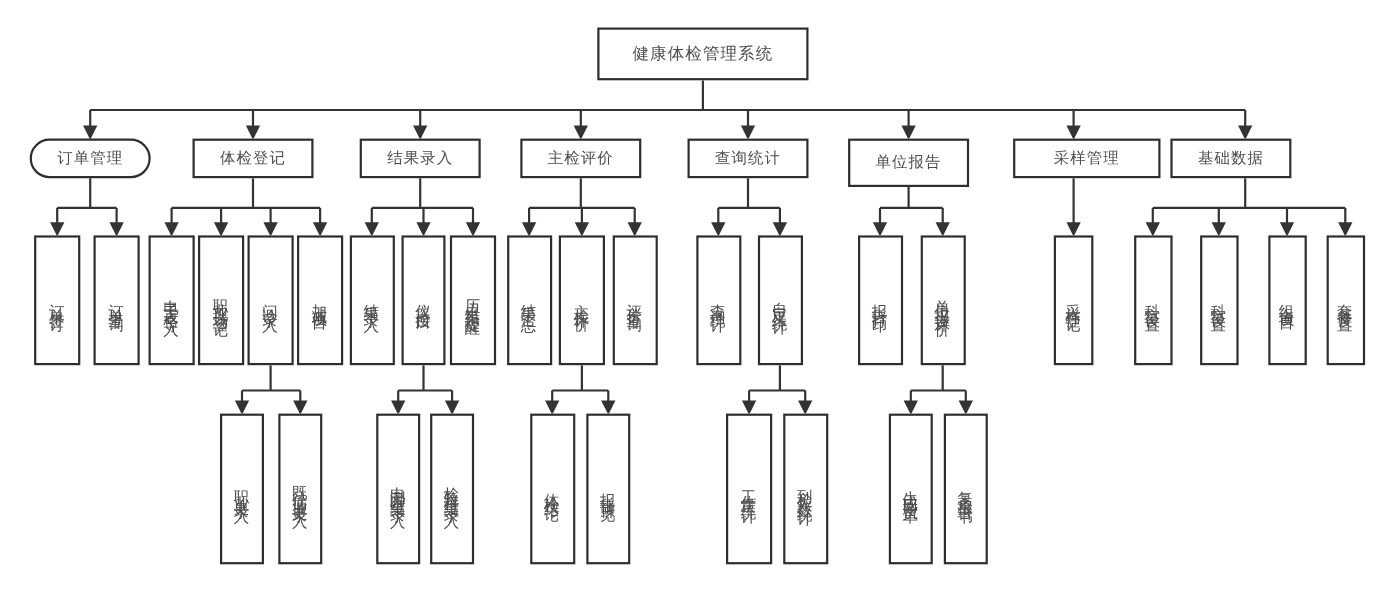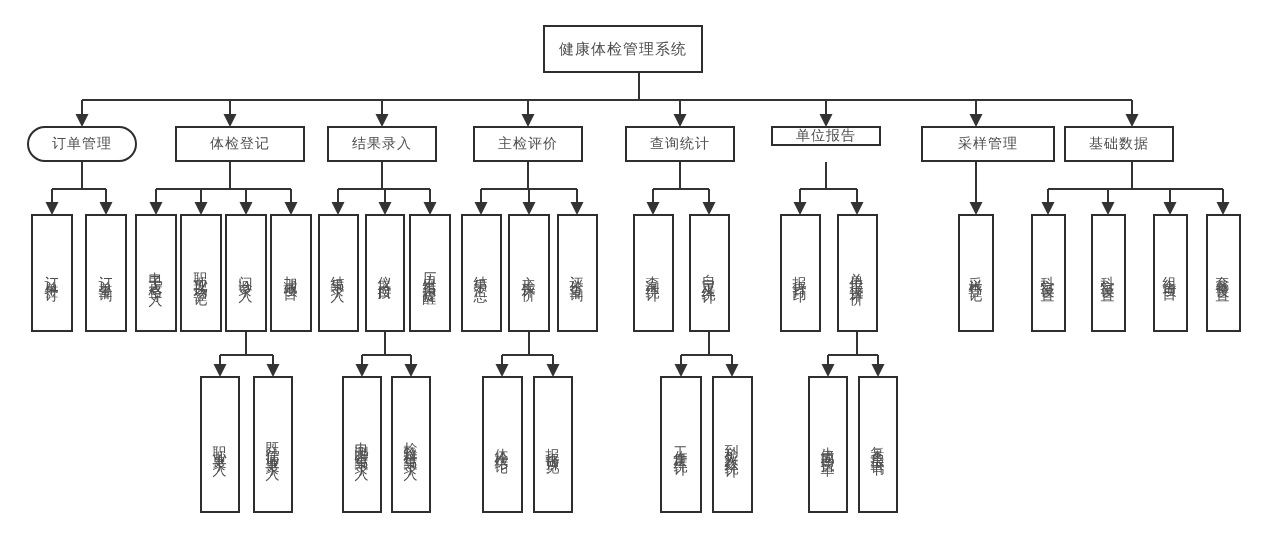--- a/index.html
+++ b/index.html
@@ -127,33 +127,33 @@
       <line x1="1048" y1="189" x2="1048" y2="203" stroke="#333333" stroke-width="2"></line>
       <polygon points="1041.5,202 1054.5,202 1048,215" fill="#333333"></polygon>
       <line x1="1108" y1="189" x2="1108" y2="203" stroke="#333333" stroke-width="2"></line>
       <polygon points="1101.5,202 1114.5,202 1108,215" fill="#333333"></polygon>
       <line x1="1170" y1="189" x2="1170" y2="203" stroke="#333333" stroke-width="2"></line>
       <polygon points="1163.5,202 1176.5,202 1170,215" fill="#333333"></polygon>
       <line x1="1223" y1="189" x2="1223" y2="203" stroke="#333333" stroke-width="2"></line>
       <polygon points="1216.5,202 1229.5,202 1223,215" fill="#333333"></polygon>
     </svg>
   <div id="nodes">
-      <div class="node node-h node-root" style="left: 543px; top: 25px; width: 160px; height: 48px;">
+      <div class="node node-h node-root" style="left: 543px; top: 25px; width: 192px; height: 48px;">
         <span class="label">健康体检管理系统</span>
       </div>
       <div class="node node-h" style="left: 27px; top: 126px; width: 110px; height: 36px; border-radius: 18px;">
         <span class="label">订单管理</span>
       </div>
       <div class="node node-v" style="left: 31px; top: 214px; width: 42px; height: 118px;">
         <span class="label">订单签订</span>
       </div>
       <div class="node node-v" style="left: 85px; top: 214px; width: 42px; height: 118px;">
         <span class="label">订单查询</span>
       </div>
-      <div class="node node-h" style="left: 175px; top: 126px; width: 130px; height: 36px;">
+      <div class="node node-h" style="left: 175px; top: 126px; width: 110px; height: 36px;">
         <span class="label">体检登记</span>
       </div>
       <div class="node node-v" style="left: 135px; top: 214px; width: 42px; height: 118px;">
         <span class="label">电子表格导入</span>
       </div>
       <div class="node node-v" style="left: 180px; top: 214px; width: 42px; height: 118px;">
         <span class="label">职业现场登记</span>
       </div>
       <div class="node node-v" style="left: 225px; top: 214px; width: 42px; height: 118px;">
         <span class="label">问诊录入</span>
@@ -211,21 +211,21 @@
       </div>
       <div class="node node-v" style="left: 688.5px; top: 214px; width: 41px; height: 118px;">
         <span class="label">自定义统计</span>
       </div>
       <div class="node node-v" style="left: 660px; top: 376px; width: 42px; height: 137px;">
         <span class="label">工作量统计</span>
       </div>
       <div class="node node-v" style="left: 711.5px; top: 376px; width: 41px; height: 137px;">
         <span class="label">到检人数统计</span>
       </div>
-      <div class="node node-h" style="left: 771px; top: 126px; width: 110px; height: 20px;">
+      <div class="node node-h" style="left: 771px; top: 126px; width: 110px; height: 44px;">
         <span class="label">单位报告</span>
       </div>
       <div class="node node-v" style="left: 779.5px; top: 214px; width: 41px; height: 118px;">
         <span class="label">报告打印</span>
       </div>
       <div class="node node-v" style="left: 836.5px; top: 214px; width: 41px; height: 118px;">
         <span class="label">单位报告评价</span>
       </div>
       <div class="node node-v" style="left: 808px; top: 376px; width: 40px; height: 137px;">
         <span class="label">生成回执单</span>

